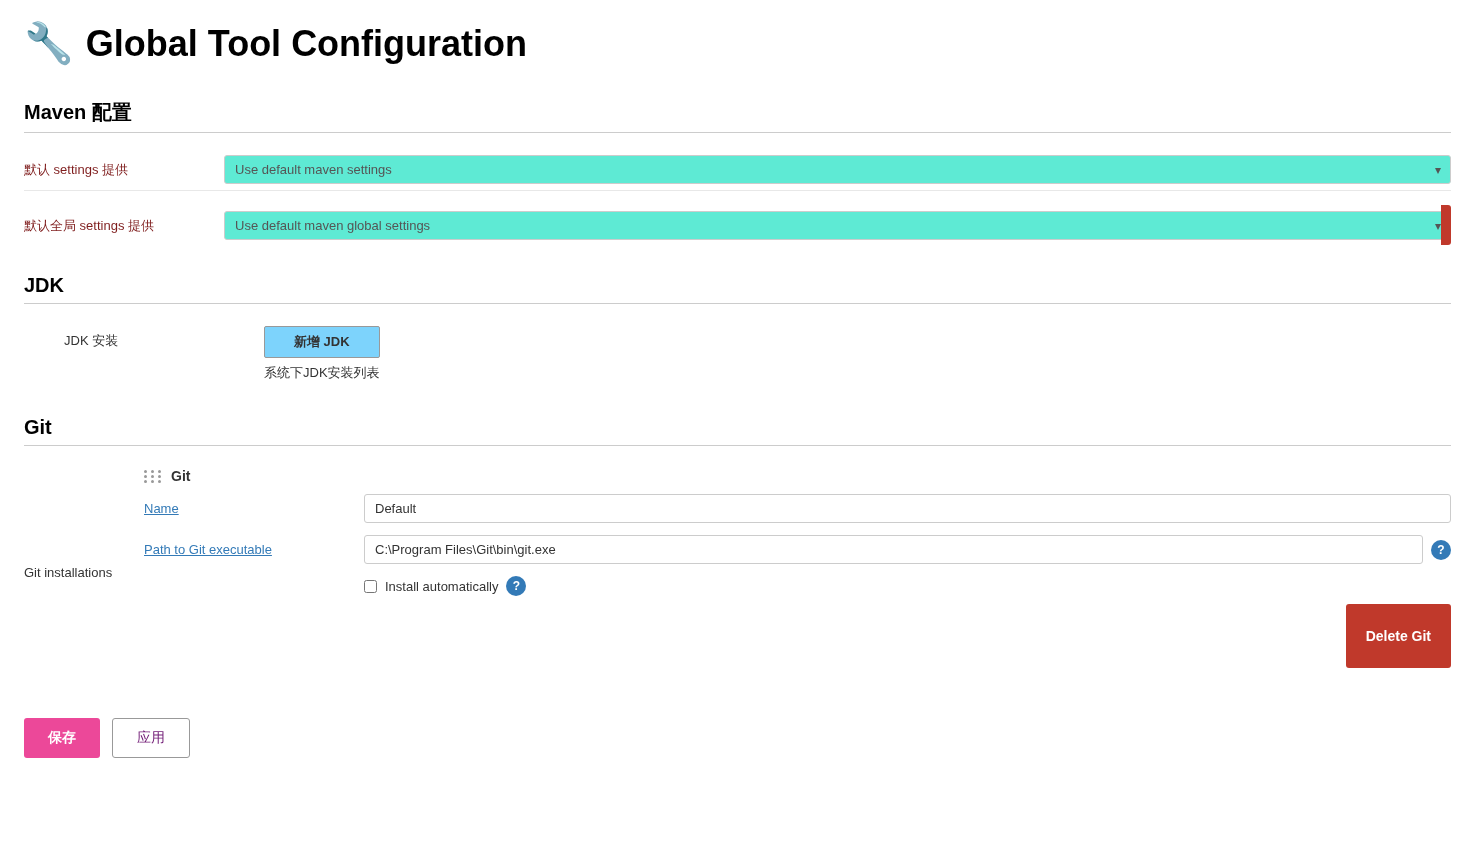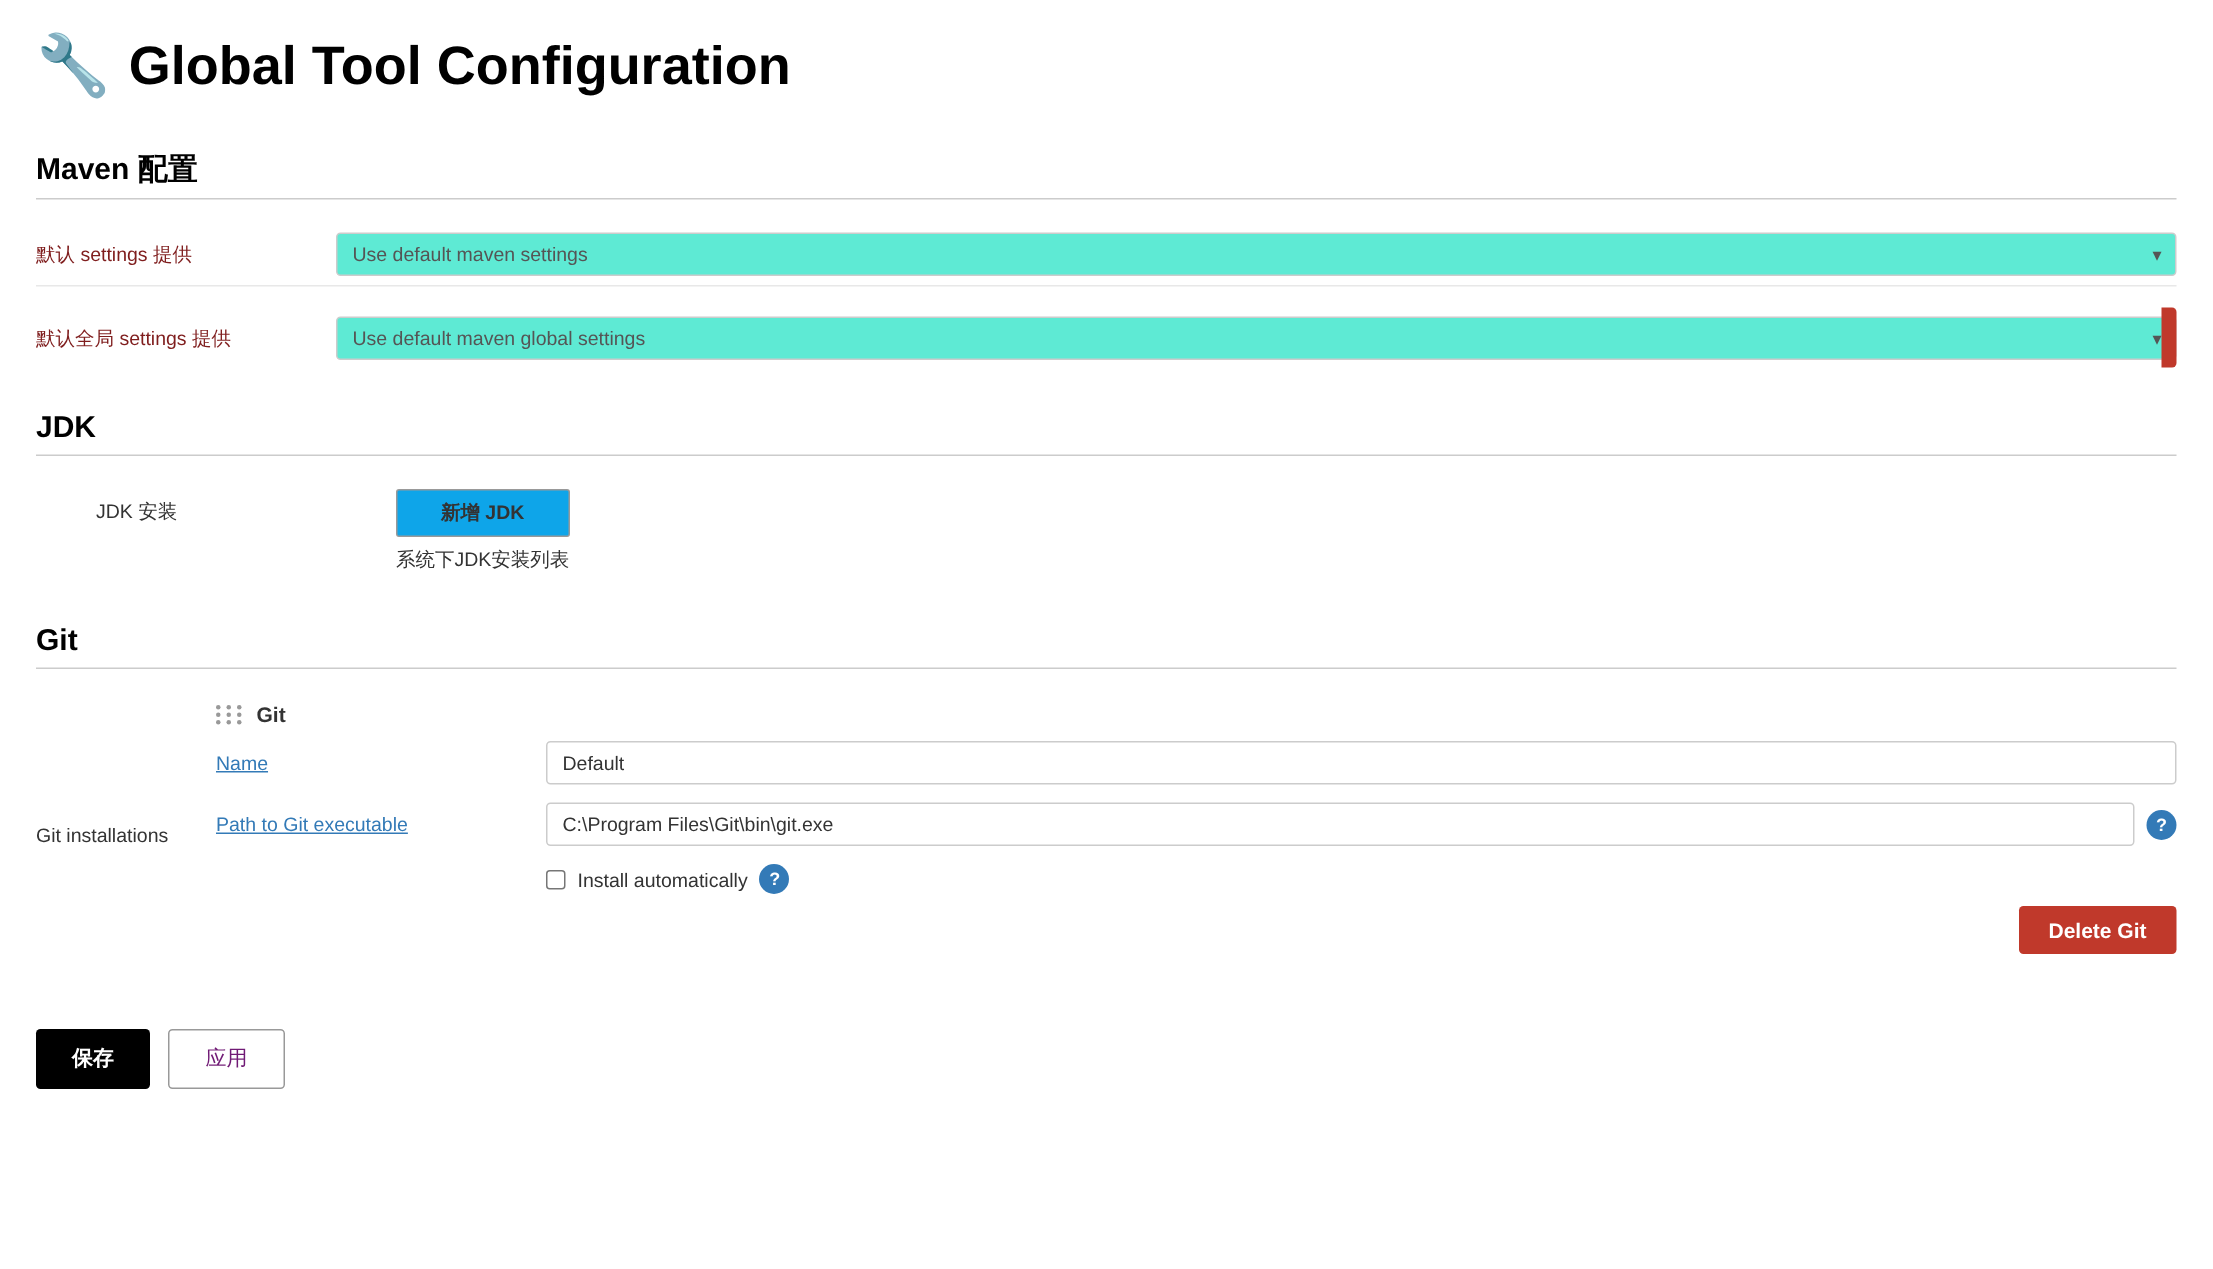--- a/index.html
+++ b/index.html
@@ -119,21 +119,21 @@
 
     .jdk-controls {
       display: flex;
       flex-direction: column;
       gap: 6px;
     }
 
     .btn-new-jdk {
       padding: 6px 16px;
       border: 1px solid #999;
-      background: #0ea5e9;
+      background: #7dd3fc;
       font-size: 13px;
       font-weight: bold;
       cursor: pointer;
       border-radius: 2px;
       color: #333;
     }
 
     .jdk-list-text {
       font-size: 13px;
       color: #333;
@@ -244,41 +244,41 @@
       margin-left: 220px;
     }
 
     .delete-git-btn {
       display: flex;
       justify-content: flex-end;
       margin-top: 8px;
     }
 
     .btn-delete-git {
-      padding: 8px 20px;
+      padding: 24px 20px;
       background: #c0392b;
       color: #fff;
       border: none;
       border-radius: 3px;
       font-size: 14px;
       font-weight: bold;
       cursor: pointer;
     }
 
     
     .bottom-actions {
       display: flex;
       gap: 12px;
       margin-top: 24px;
       padding-top: 16px;
     }
 
     .btn-save {
       padding: 10px 24px;
-      background: #000000;
+      background: #ec4899;
       color: #fff;
       border: none;
       border-radius: 3px;
       font-size: 14px;
       font-weight: bold;
       cursor: pointer;
     }
 
     .btn-apply {
       padding: 10px 24px;

